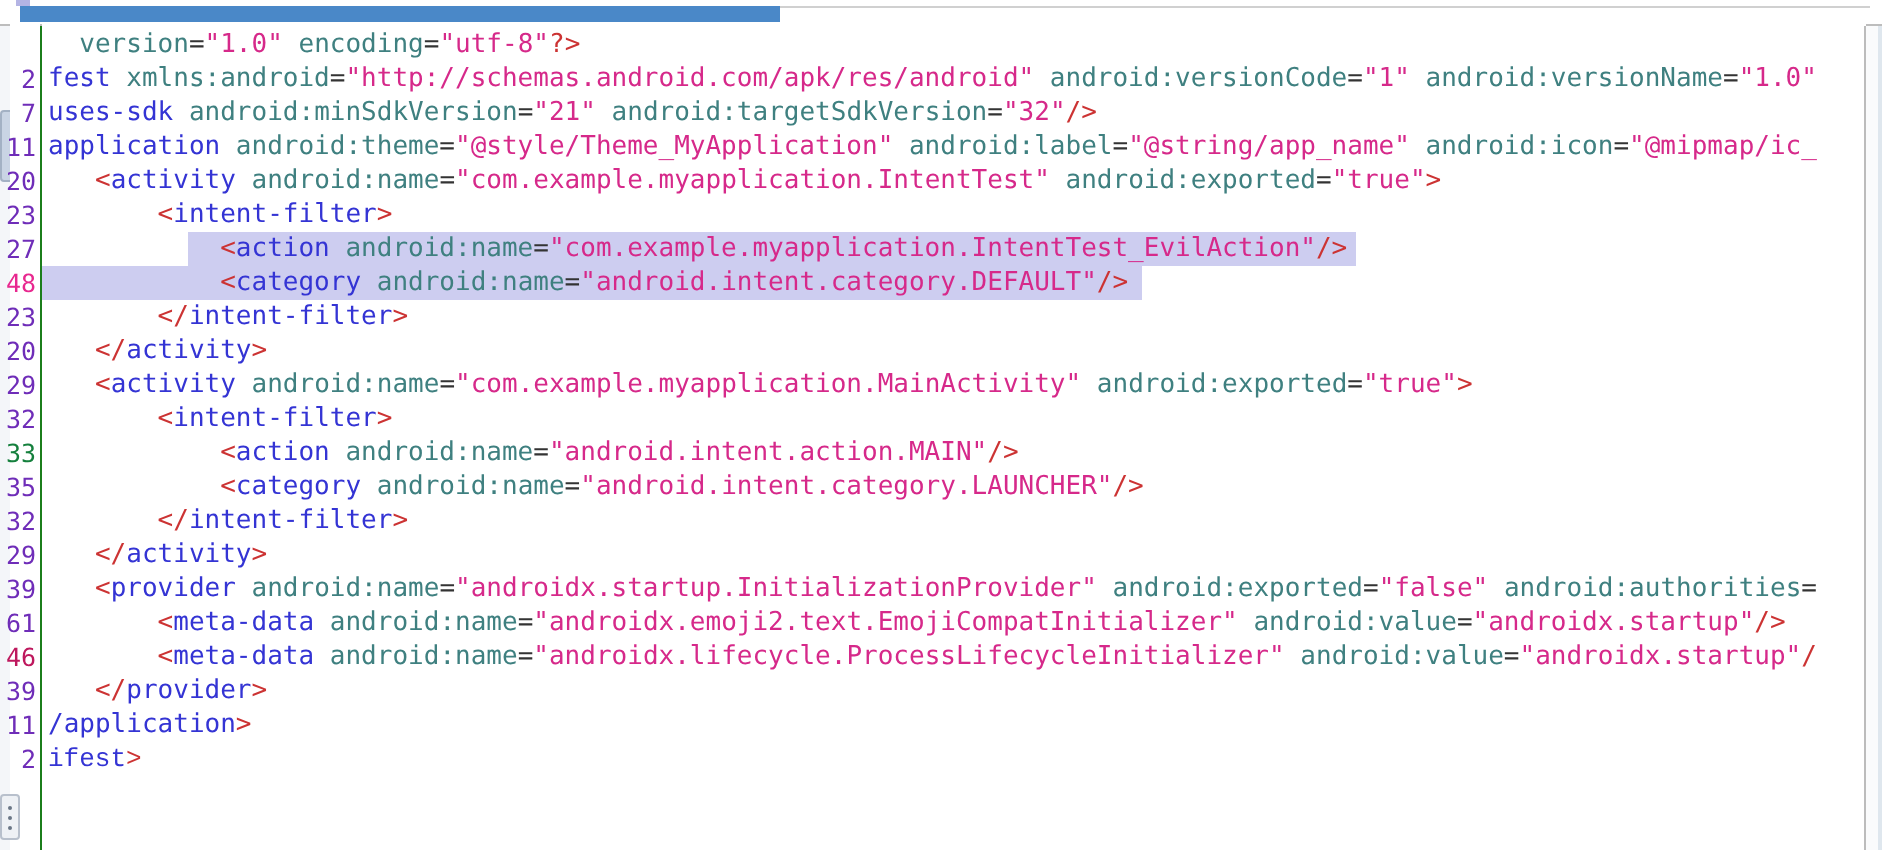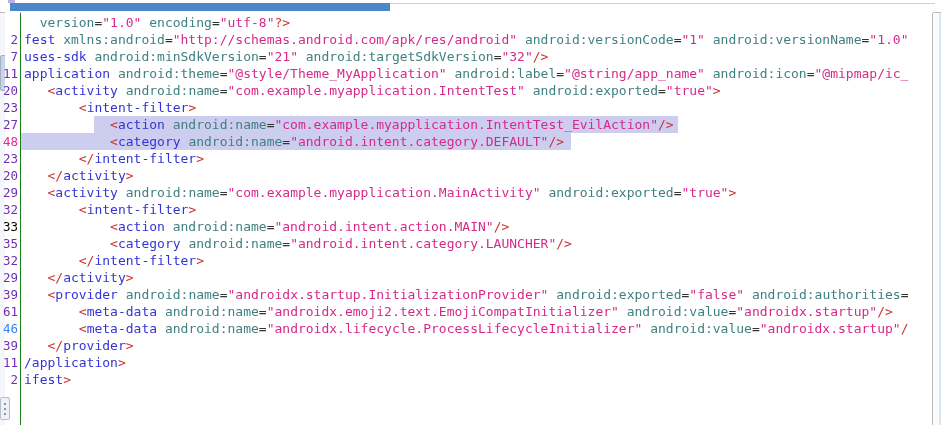--- a/index.html
+++ b/index.html
@@ -51,27 +51,27 @@
       <div class="line-number" style="top: 36px; color: rgb(111, 45, 184);">7</div>
       <div class="line-number" style="top: 53px; color: rgb(111, 45, 184);">11</div>
       <div class="line-number" style="top: 70px; color: rgb(111, 45, 184);">20</div>
       <div class="line-number" style="top: 87px; color: rgb(111, 45, 184);">23</div>
       <div class="line-number" style="top: 104px; color: rgb(111, 45, 184);">27</div>
       <div class="line-number" style="top: 121px; color: rgb(232, 40, 143);">48</div>
       <div class="line-number" style="top: 138px; color: rgb(111, 45, 184);">23</div>
       <div class="line-number" style="top: 155px; color: rgb(111, 45, 184);">20</div>
       <div class="line-number" style="top: 172px; color: rgb(111, 45, 184);">29</div>
       <div class="line-number" style="top: 189px; color: rgb(111, 45, 184);">32</div>
-      <div class="line-number" style="top: 206px; color: #000000;">33</div>
+      <div class="line-number" style="top: 206px; color: #15803d;">33</div>
       <div class="line-number" style="top: 223px; color: rgb(111, 45, 184);">35</div>
       <div class="line-number" style="top: 240px; color: rgb(111, 45, 184);">32</div>
       <div class="line-number" style="top: 257px; color: rgb(111, 45, 184);">29</div>
       <div class="line-number" style="top: 274px; color: rgb(111, 45, 184);">39</div>
       <div class="line-number" style="top: 291px; color: rgb(111, 45, 184);">61</div>
-      <div class="line-number" style="top: 308px; color: #3b82f6;">46</div>
+      <div class="line-number" style="top: 308px; color: #be185d;">46</div>
       <div class="line-number" style="top: 325px; color: rgb(111, 45, 184);">39</div>
       <div class="line-number" style="top: 342px; color: rgb(111, 45, 184);">11</div>
       <div class="line-number" style="top: 359px; color: rgb(111, 45, 184);">2</div>
     </div>
   <div class="gutter-divider"></div>
 
   <div class="code-area" id="codeArea">
       <div class="code-line" title="  version=&quot;1.0&quot; encoding=&quot;utf-8&quot;?&gt;" style="top: 2px;"><span class="txt"><span style="color: rgb(34, 34, 34);">  </span><span style="color: rgb(63, 128, 128);">version</span><span style="color: rgb(51, 51, 51);">=</span><span style="color: rgb(214, 41, 138);">"1.0"</span><span style="color: rgb(34, 34, 34);"> </span><span style="color: rgb(63, 128, 128);">encoding</span><span style="color: rgb(51, 51, 51);">=</span><span style="color: rgb(214, 41, 138);">"utf-8"</span><span style="color: rgb(204, 51, 51);">?&gt;</span></span></div>
       <div class="code-line" title="fest xmlns:android=&quot;http://schemas.android.com/apk/res/android&quot; android:versionCode=&quot;1&quot; android:versionName=&quot;1.0&quot;" style="top: 19px;"><span class="txt"><span style="color: rgb(52, 52, 212);">fest</span><span style="color: rgb(34, 34, 34);"> </span><span style="color: rgb(63, 128, 128);">xmlns:android</span><span style="color: rgb(51, 51, 51);">=</span><span style="color: rgb(214, 41, 138);">"http://schemas.android.com/apk/res/android"</span><span style="color: rgb(34, 34, 34);"> </span><span style="color: rgb(63, 128, 128);">android:versionCode</span><span style="color: rgb(51, 51, 51);">=</span><span style="color: rgb(214, 41, 138);">"1"</span><span style="color: rgb(34, 34, 34);"> </span><span style="color: rgb(63, 128, 128);">android:versionName</span><span style="color: rgb(51, 51, 51);">=</span><span style="color: rgb(214, 41, 138);">"1.0"</span></span></div>
       <div class="code-line" title="uses-sdk android:minSdkVersion=&quot;21&quot; android:targetSdkVersion=&quot;32&quot;/&gt;" style="top: 36px;"><span class="txt"><span style="color: rgb(52, 52, 212);">uses-sdk</span><span style="color: rgb(34, 34, 34);"> </span><span style="color: rgb(63, 128, 128);">android:minSdkVersion</span><span style="color: rgb(51, 51, 51);">=</span><span style="color: rgb(214, 41, 138);">"21"</span><span style="color: rgb(34, 34, 34);"> </span><span style="color: rgb(63, 128, 128);">android:targetSdkVersion</span><span style="color: rgb(51, 51, 51);">=</span><span style="color: rgb(214, 41, 138);">"32"</span><span style="color: rgb(204, 51, 51);">/&gt;</span></span></div>
@@ -86,21 +86,21 @@
       <div class="code-line" title="       &lt;intent-filter&gt;" style="top: 189px;"><span class="txt"><span style="color: rgb(34, 34, 34);">       </span><span style="color: rgb(204, 51, 51);">&lt;</span><span style="color: rgb(52, 52, 212);">intent-filter</span><span style="color: rgb(204, 51, 51);">&gt;</span></span></div>
       <div class="code-line" title="           &lt;action android:name=&quot;android.intent.action.MAIN&quot;/&gt;" style="top: 206px;"><span class="txt"><span style="color: rgb(34, 34, 34);">           </span><span style="color: rgb(204, 51, 51);">&lt;</span><span style="color: rgb(52, 52, 212);">action</span><span style="color: rgb(34, 34, 34);"> </span><span style="color: rgb(63, 128, 128);">android:name</span><span style="color: rgb(51, 51, 51);">=</span><span style="color: rgb(214, 41, 138);">"android.intent.action.MAIN"</span><span style="color: rgb(204, 51, 51);">/&gt;</span></span></div>
       <div class="code-line" title="           &lt;category android:name=&quot;android.intent.category.LAUNCHER&quot;/&gt;" style="top: 223px;"><span class="txt"><span style="color: rgb(34, 34, 34);">           </span><span style="color: rgb(204, 51, 51);">&lt;</span><span style="color: rgb(52, 52, 212);">category</span><span style="color: rgb(34, 34, 34);"> </span><span style="color: rgb(63, 128, 128);">android:name</span><span style="color: rgb(51, 51, 51);">=</span><span style="color: rgb(214, 41, 138);">"android.intent.category.LAUNCHER"</span><span style="color: rgb(204, 51, 51);">/&gt;</span></span></div>
       <div class="code-line" title="       &lt;/intent-filter&gt;" style="top: 240px;"><span class="txt"><span style="color: rgb(34, 34, 34);">       </span><span style="color: rgb(204, 51, 51);">&lt;/</span><span style="color: rgb(52, 52, 212);">intent-filter</span><span style="color: rgb(204, 51, 51);">&gt;</span></span></div>
       <div class="code-line" title="   &lt;/activity&gt;" style="top: 257px;"><span class="txt"><span style="color: rgb(34, 34, 34);">   </span><span style="color: rgb(204, 51, 51);">&lt;/</span><span style="color: rgb(52, 52, 212);">activity</span><span style="color: rgb(204, 51, 51);">&gt;</span></span></div>
       <div class="code-line" title="   &lt;provider android:name=&quot;androidx.startup.InitializationProvider&quot; android:exported=&quot;false&quot; android:authorities=" style="top: 274px;"><span class="txt"><span style="color: rgb(34, 34, 34);">   </span><span style="color: rgb(204, 51, 51);">&lt;</span><span style="color: rgb(52, 52, 212);">provider</span><span style="color: rgb(34, 34, 34);"> </span><span style="color: rgb(63, 128, 128);">android:name</span><span style="color: rgb(51, 51, 51);">=</span><span style="color: rgb(214, 41, 138);">"androidx.startup.InitializationProvider"</span><span style="color: rgb(34, 34, 34);"> </span><span style="color: rgb(63, 128, 128);">android:exported</span><span style="color: rgb(51, 51, 51);">=</span><span style="color: rgb(214, 41, 138);">"false"</span><span style="color: rgb(34, 34, 34);"> </span><span style="color: rgb(63, 128, 128);">android:authorities</span><span style="color: rgb(51, 51, 51);">=</span></span></div>
       <div class="code-line" title="       &lt;meta-data android:name=&quot;androidx.emoji2.text.EmojiCompatInitializer&quot; android:value=&quot;androidx.startup&quot;/&gt;" style="top: 291px;"><span class="txt"><span style="color: rgb(34, 34, 34);">       </span><span style="color: rgb(204, 51, 51);">&lt;</span><span style="color: rgb(52, 52, 212);">meta-data</span><span style="color: rgb(34, 34, 34);"> </span><span style="color: rgb(63, 128, 128);">android:name</span><span style="color: rgb(51, 51, 51);">=</span><span style="color: rgb(214, 41, 138);">"androidx.emoji2.text.EmojiCompatInitializer"</span><span style="color: rgb(34, 34, 34);"> </span><span style="color: rgb(63, 128, 128);">android:value</span><span style="color: rgb(51, 51, 51);">=</span><span style="color: rgb(214, 41, 138);">"androidx.startup"</span><span style="color: rgb(204, 51, 51);">/&gt;</span></span></div>
       <div class="code-line" title="       &lt;meta-data android:name=&quot;androidx.lifecycle.ProcessLifecycleInitializer&quot; android:value=&quot;androidx.startup&quot;/" style="top: 308px;"><span class="txt"><span style="color: rgb(34, 34, 34);">       </span><span style="color: rgb(204, 51, 51);">&lt;</span><span style="color: rgb(52, 52, 212);">meta-data</span><span style="color: rgb(34, 34, 34);"> </span><span style="color: rgb(63, 128, 128);">android:name</span><span style="color: rgb(51, 51, 51);">=</span><span style="color: rgb(214, 41, 138);">"androidx.lifecycle.ProcessLifecycleInitializer"</span><span style="color: rgb(34, 34, 34);"> </span><span style="color: rgb(63, 128, 128);">android:value</span><span style="color: rgb(51, 51, 51);">=</span><span style="color: rgb(214, 41, 138);">"androidx.startup"</span><span style="color: rgb(204, 51, 51);">/</span></span></div>
       <div class="code-line" title="/application&gt;" style="top: 342px;"><span class="txt"><span style="color: rgb(52, 52, 212);">/</span><span style="color: rgb(52, 52, 212);">application</span><span style="color: rgb(204, 51, 51);">&gt;</span></span></div>
       <div class="code-line" title="   &lt;/provider&gt;" style="top: 325px;"><span class="txt"><span style="color: rgb(34, 34, 34);">   </span><span style="color: rgb(204, 51, 51);">&lt;/</span><span style="color: rgb(52, 52, 212);">provider</span><span style="color: rgb(204, 51, 51);">&gt;</span></span></div>
-      <div class="code-line" title="ifest&gt;" style="top: 359px;"><span class="txt"><span style="color: rgb(52, 52, 212);">ifest</span><span style="color: rgb(204, 51, 51);">&gt;</span></span></div>
+      <div class="code-line" title="ifest&gt;" style="top: 359px; font-family: Liberation Mono, monospace;"><span class="txt"><span style="color: rgb(52, 52, 212);">ifest</span><span style="color: rgb(204, 51, 51);">&gt;</span></span></div>
     </div>
 
   <div class="right-scrollbar"></div>
   <div class="right-scrollbar-edge"></div>
 
   <div class="splitter-grip">
     <i></i>
       <i></i>
       <i></i>
   </div>

